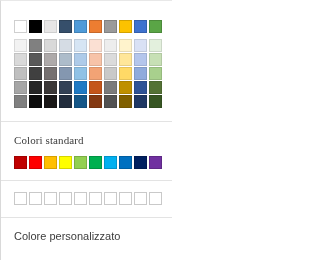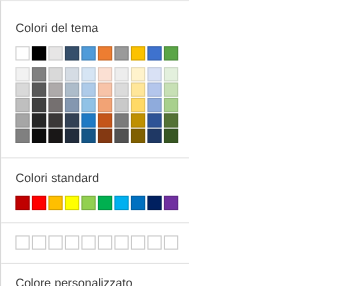--- a/index.html
+++ b/index.html
@@ -85,20 +85,21 @@
     padding-bottom: 12px;
   }
 
   
   #standard-section {
     padding-top: 12px;
     padding-bottom: 11px;
   }
   #standard-section .section-title {
     margin-bottom: 9px;
+    font-family: Liberation Serif, serif;
   }
 
   
   #recent-section {
     padding-top: 11px;
     padding-bottom: 12px;
   }
   .swatch.empty {
     background: #ffffff;
     border: 1px solid #c9c9c9;
@@ -115,21 +116,20 @@
     white-space: nowrap;
     cursor: pointer;
   }
 </style>
 </head>
 <body>
 
 <div id="color-picker-panel">
 
   <div class="section" id="theme-section">
-    <div class="section-title">Colori del tema</div>
 
     <div class="swatch-row" id="theme-base-row">
         <div class="swatch light-border" title="#ffffff" style="background: rgb(255, 255, 255);"></div>
         <div class="swatch" title="#000000" style="background: rgb(0, 0, 0);"></div>
         <div class="swatch light-border" title="#e7e6e6" style="background: rgb(231, 230, 230);"></div>
         <div class="swatch" title="#364f6b" style="background: rgb(54, 79, 107);"></div>
         <div class="swatch" title="#4f9bd9" style="background: rgb(79, 155, 217);"></div>
         <div class="swatch" title="#ed7d31" style="background: rgb(237, 125, 49);"></div>
         <div class="swatch" title="#9a9a9a" style="background: rgb(154, 154, 154);"></div>
         <div class="swatch" title="#fcc200" style="background: rgb(252, 194, 0);"></div>

